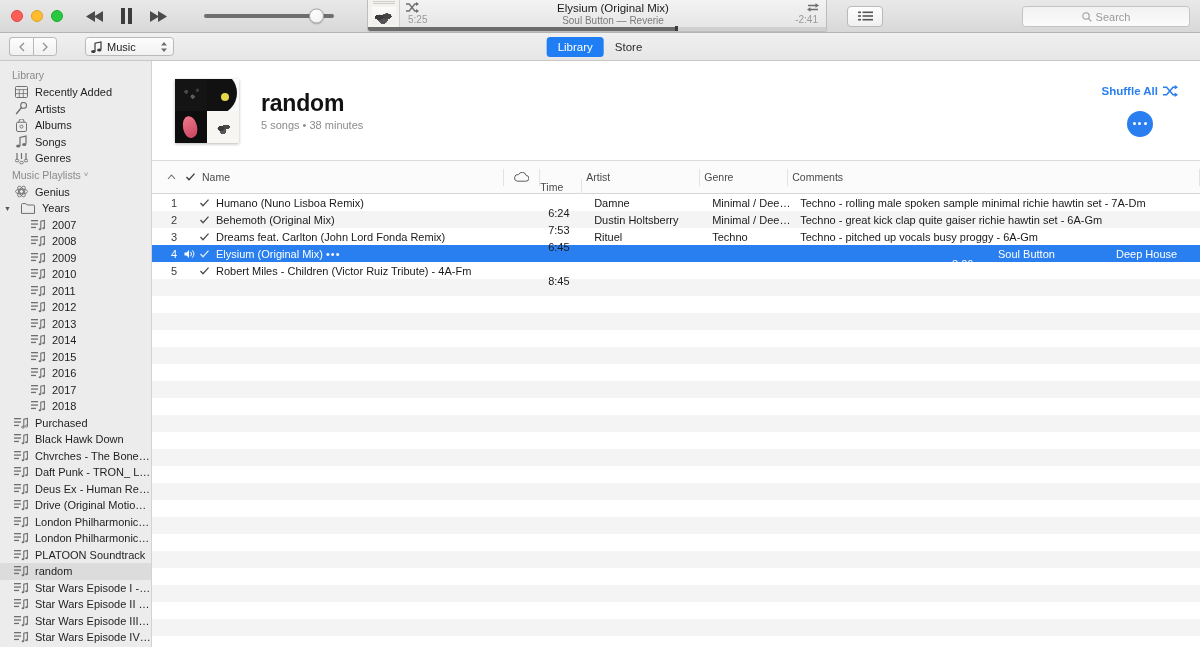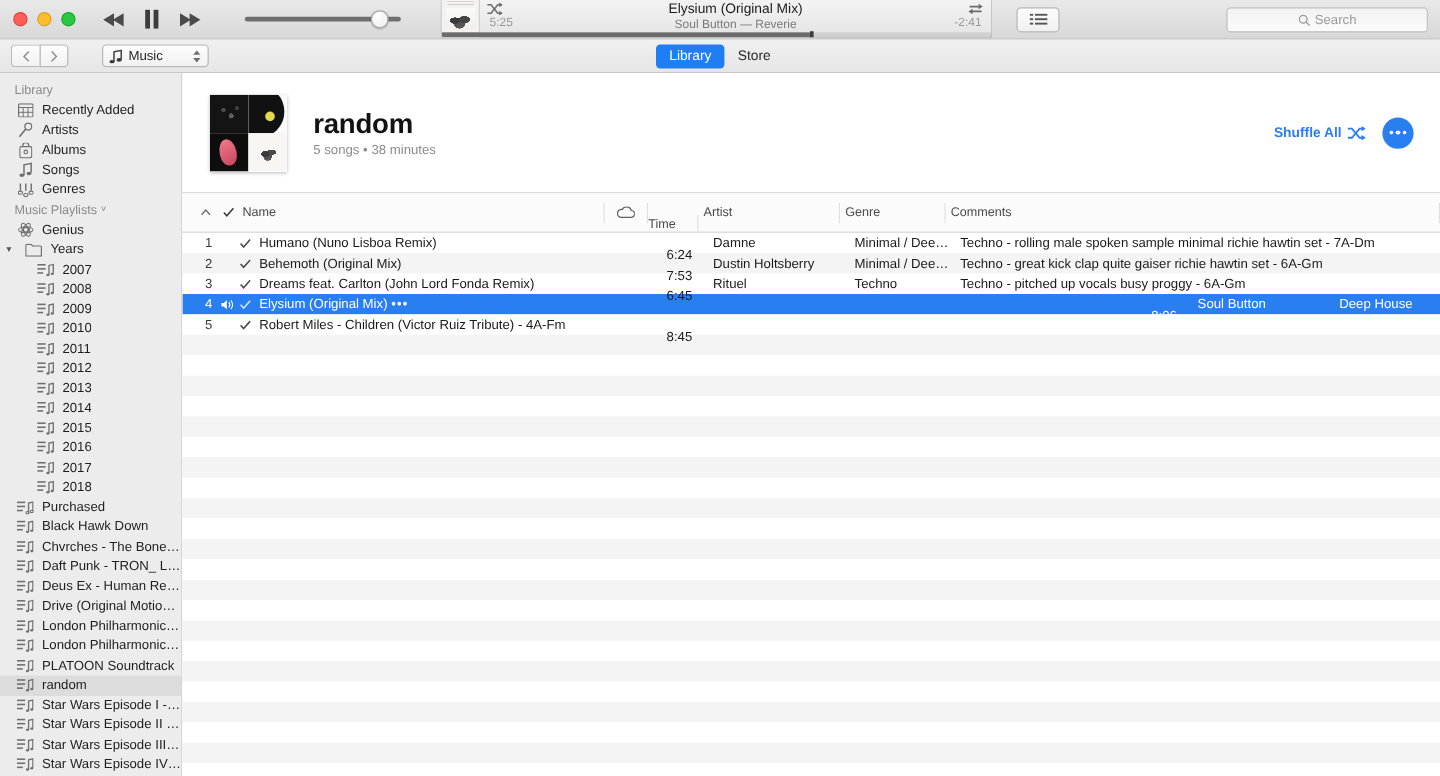--- a/index.html
+++ b/index.html
@@ -185,21 +185,21 @@
   .q4:after { content:''; position:absolute; left:6px; top:9px; width:20px; height:14px;
       background: radial-gradient(ellipse at 40% 60%,#3b3b3b 0 20%,transparent 21%),
                   radial-gradient(ellipse at 65% 50%,#4a4a4a 0 22%,transparent 23%),
                   radial-gradient(ellipse at 50% 75%,#555 0 24%,transparent 25%); }
 
   .pl-meta { margin-left: 22px; }
   .pl-title { font-size: 23px; font-weight: bold; color: #121212; letter-spacing: -.2px; line-height: 26px; }
   .pl-sub { font-size: 11px; color: #8c8c8c; margin-top: 3px; }
 
   .pl-actions { position: absolute; right: 22px; top: 50%; transform: translateY(-50%);
-      display: flex; align-items: center; gap: 14px; }
+      display: flex; align-items: center; gap: 14px; flex-direction: column; }
   .shuffle-all { color: #2a7ff0; font-size: 11.5px; font-weight: bold; display:flex; align-items:center; gap:5px; }
   .more-btn { width: 26px; height: 26px; border-radius: 50%; background: #2a7ff0;
       display:flex; align-items:center; justify-content:center; gap:2.5px; }
   .more-btn i { width: 3.2px; height: 3.2px; border-radius: 50%; background: #fff; display:block; }
 
   
   .tbl { flex: 1; display: flex; flex-direction: column; min-height: 0; }
   .thead {
     height: 34px; display: flex; align-items: center;
     background: #fbfbfb; border-top: 1px solid #dcdcdc; border-bottom: 1px solid #d6d6d6;
@@ -209,21 +209,21 @@
   .row { height: 17px; display: flex; align-items: center; font-size: 11px; color: #1a1a1a; }
   .row.odd { background: #f4f4f4; }
   .row.even { background: #ffffff; }
   .row.sel { background: #2a7ff0; color: #fff; }
 
   .c-num   { width: 30px;  min-width:30px;  text-align: right; padding-right: 5px; color: #3a3a3a; }
   .c-spk   { width: 14px;  min-width:14px;  display:flex; align-items:center; justify-content:center; }
   .c-chk   { width: 16px;  min-width:16px;  display:flex; align-items:center; justify-content:center; }
   .c-name  { flex: 1; min-width: 0; padding-left: 4px; overflow:hidden; white-space:nowrap; text-overflow:ellipsis; }
   .c-cloud { width: 36px; min-width:36px; display:flex; align-items:center; justify-content:center; }
-  .c-time  { width: 42px; min-width:42px; text-align: center; padding-right: 6px; margin-top: 20px; }
+  .c-time  { width: 42px; min-width:42px; text-align: left; padding-right: 6px; margin-top: 20px; }
   .c-art   { width: 118px; min-width:118px; padding-left: 4px; overflow:hidden; white-space:nowrap; text-overflow:ellipsis; }
   .c-gen   { width: 88px; min-width:88px; padding-left: 4px; overflow:hidden; white-space:nowrap; text-overflow:ellipsis; }
   .c-com   { flex: 1.35; min-width: 0; padding-left: 4px; overflow:hidden; white-space:nowrap; text-overflow:ellipsis; }
 
   .row.sel .c-num, .row.sel .c-name, .row.sel .c-time, .row.sel .c-art, .row.sel .c-gen { color: #fff; }
   .c-com .edit {
     display: inline-block; background: #fff; color: #111;
     border: 1px solid #6a6a6a; padding: 0 2px; line-height: 13px; font-size: 11px;
   }
   .tick { color: #4b4b4b; font-size: 9px; }

